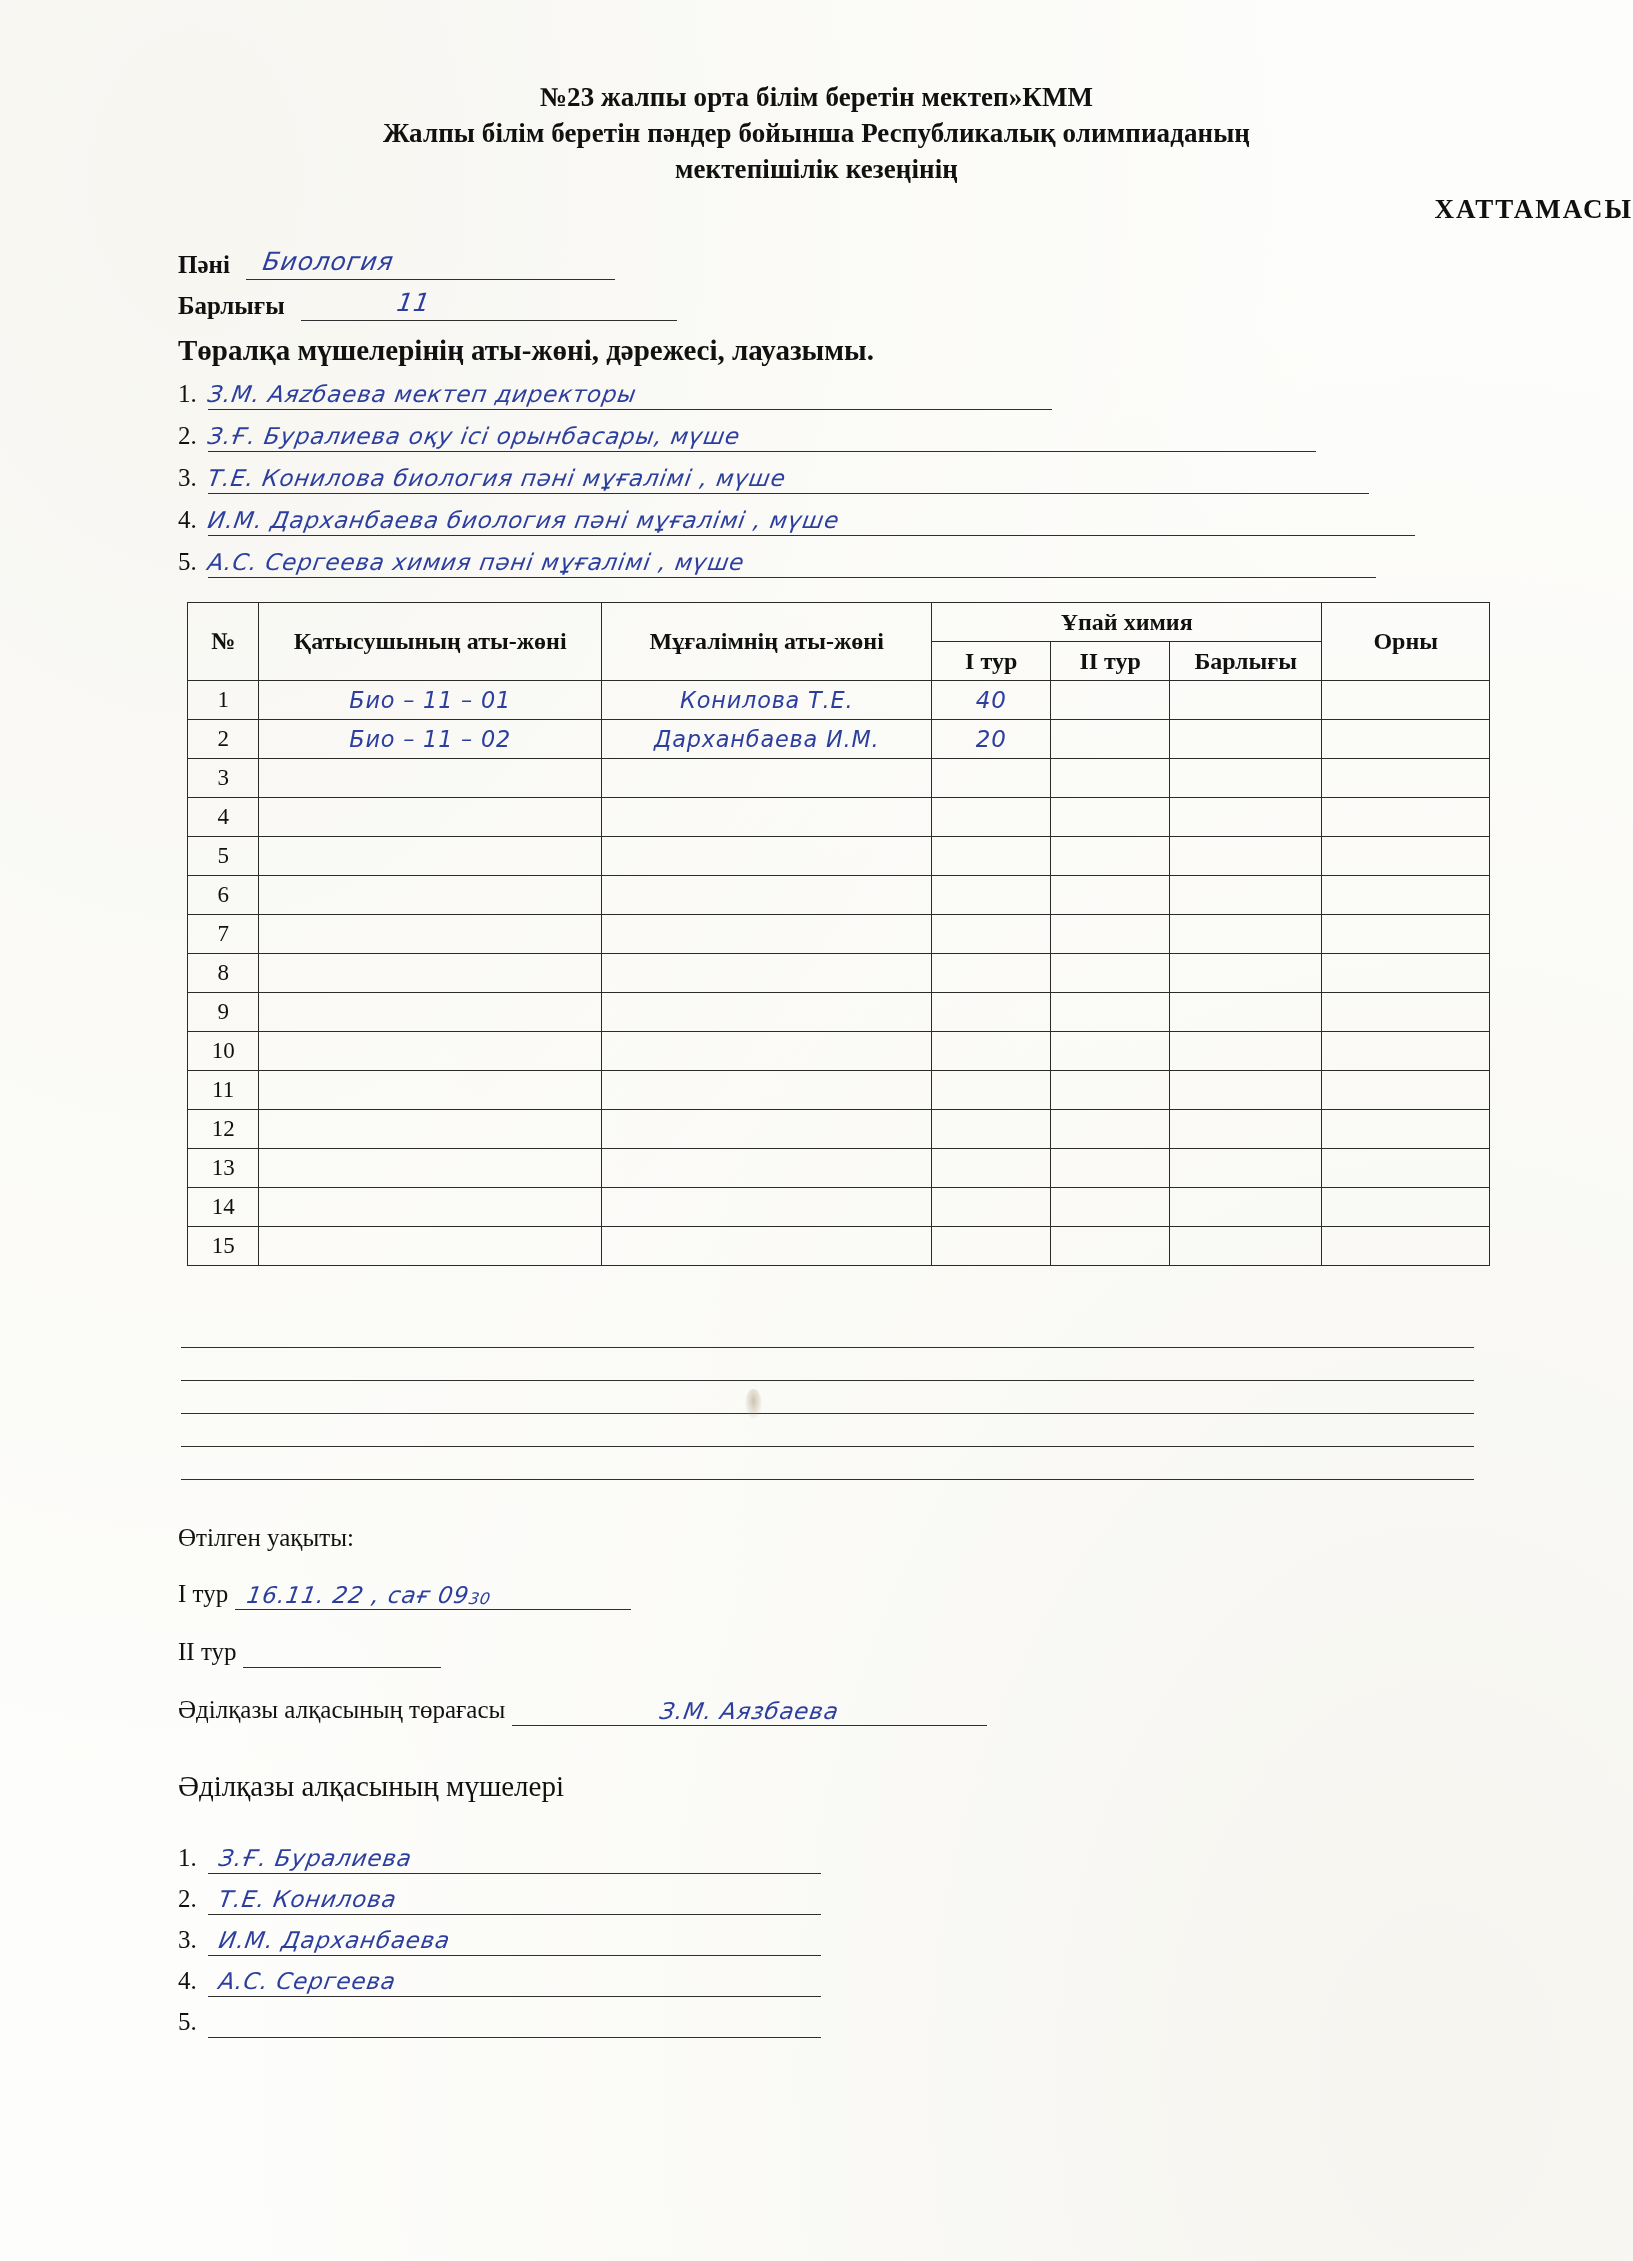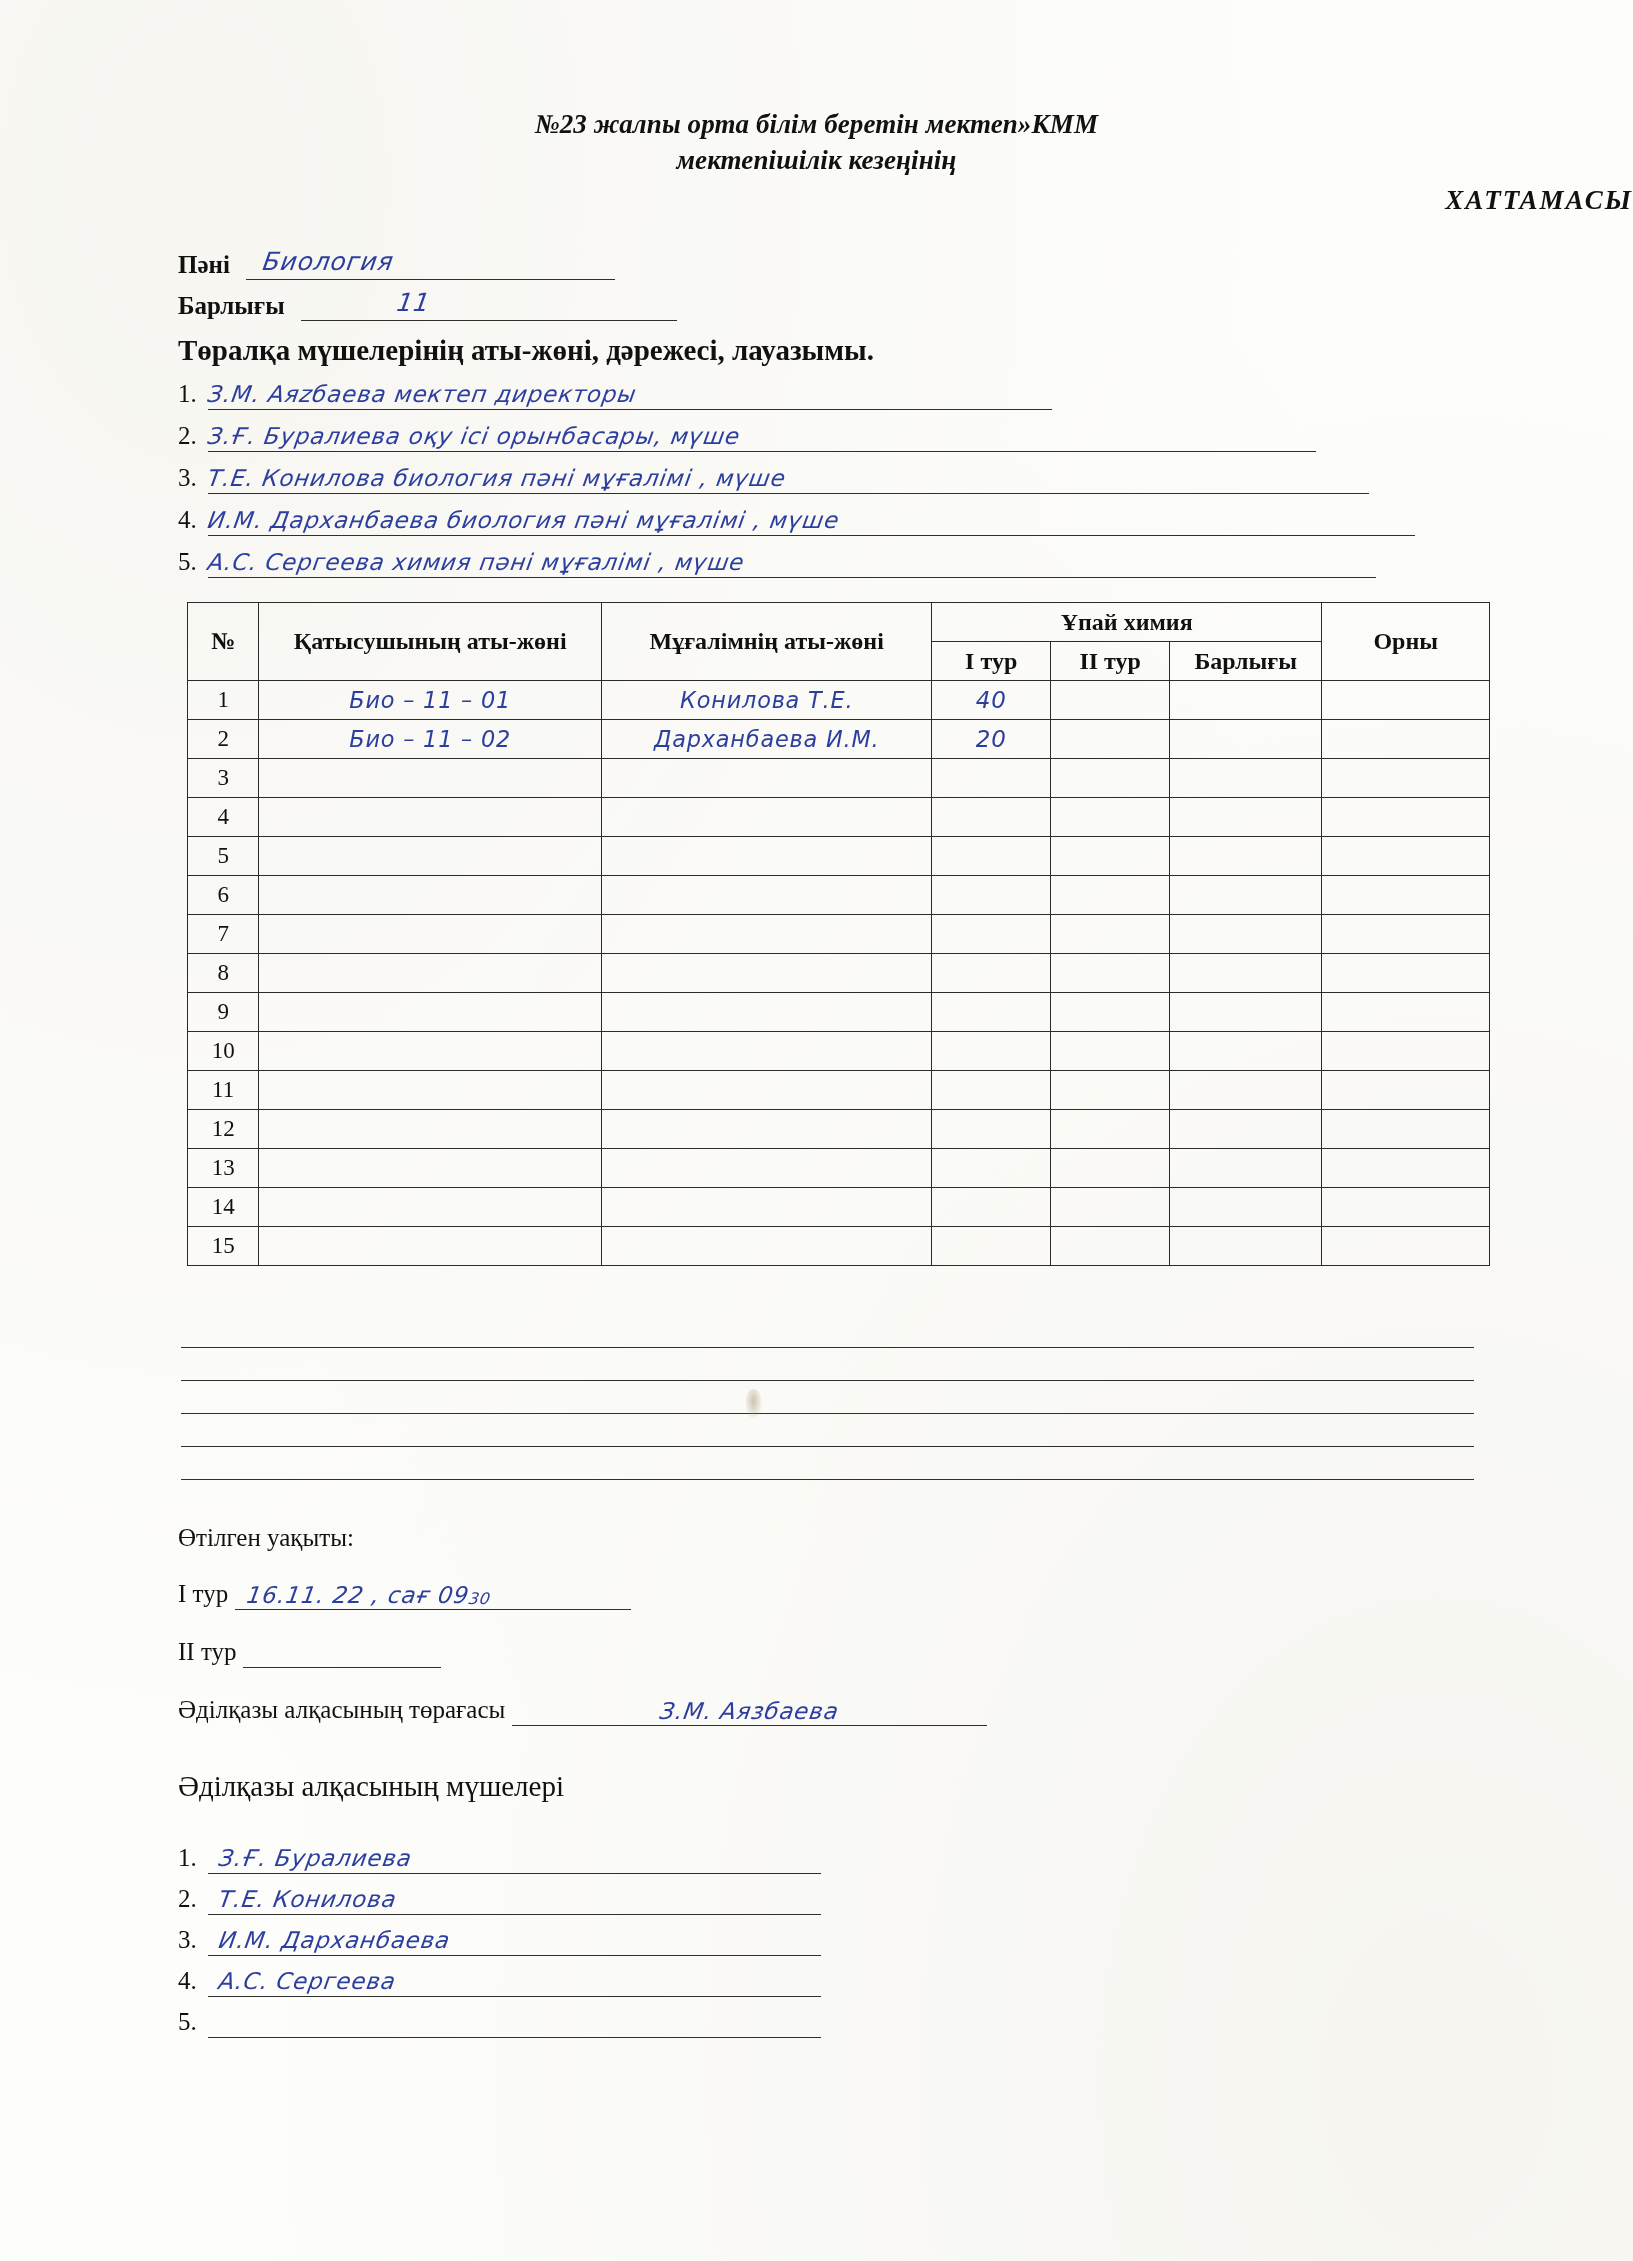--- a/index.html
+++ b/index.html
@@ -21,22 +21,21 @@
     width: 1633px;
     height: 2261px;
     background: #fdfdfb;
     background-image:
       radial-gradient(ellipse at 12% 8%, #f7f6f1 0%, rgba(255,255,255,0) 55%),
       radial-gradient(ellipse at 88% 92%, #f6f5f0 0%, rgba(255,255,255,0) 60%);
   }
   .header {
     width: 1633px;
     text-align: center;
-    padding-top: 107px;
-    font-style: italic;
+    padding-top: 80px;
   }
   .header div {
     font-weight: bold;
     font-size: 27px;
     line-height: 1.33;
     letter-spacing: 0.1px;
   }
   .header .line4 {
     letter-spacing: 2px;
     padding-top: 4px;
@@ -212,20 +211,21 @@
     padding-bottom: 2px;
   }
 </style>
 </head>
 <body>
 
 <div class="page">
 
   <div class="header">
     <div>№23 жалпы  орта білім беретін мектеп»КММ</div>
+    <div>Жалпы білім беретін пәндер бойынша Республикалық олимпиаданың</div>
     <div>мектепішілік кезеңінің</div>
     <div class="line4">ХАТТАМАСЫ</div>
   </div>
 
   <div class="body-area">
 
     <div class="field-row">
       <span class="field-label">Пәні</span>
       <span class="underline u-subject">
         <span class="hand big">Биология</span>

